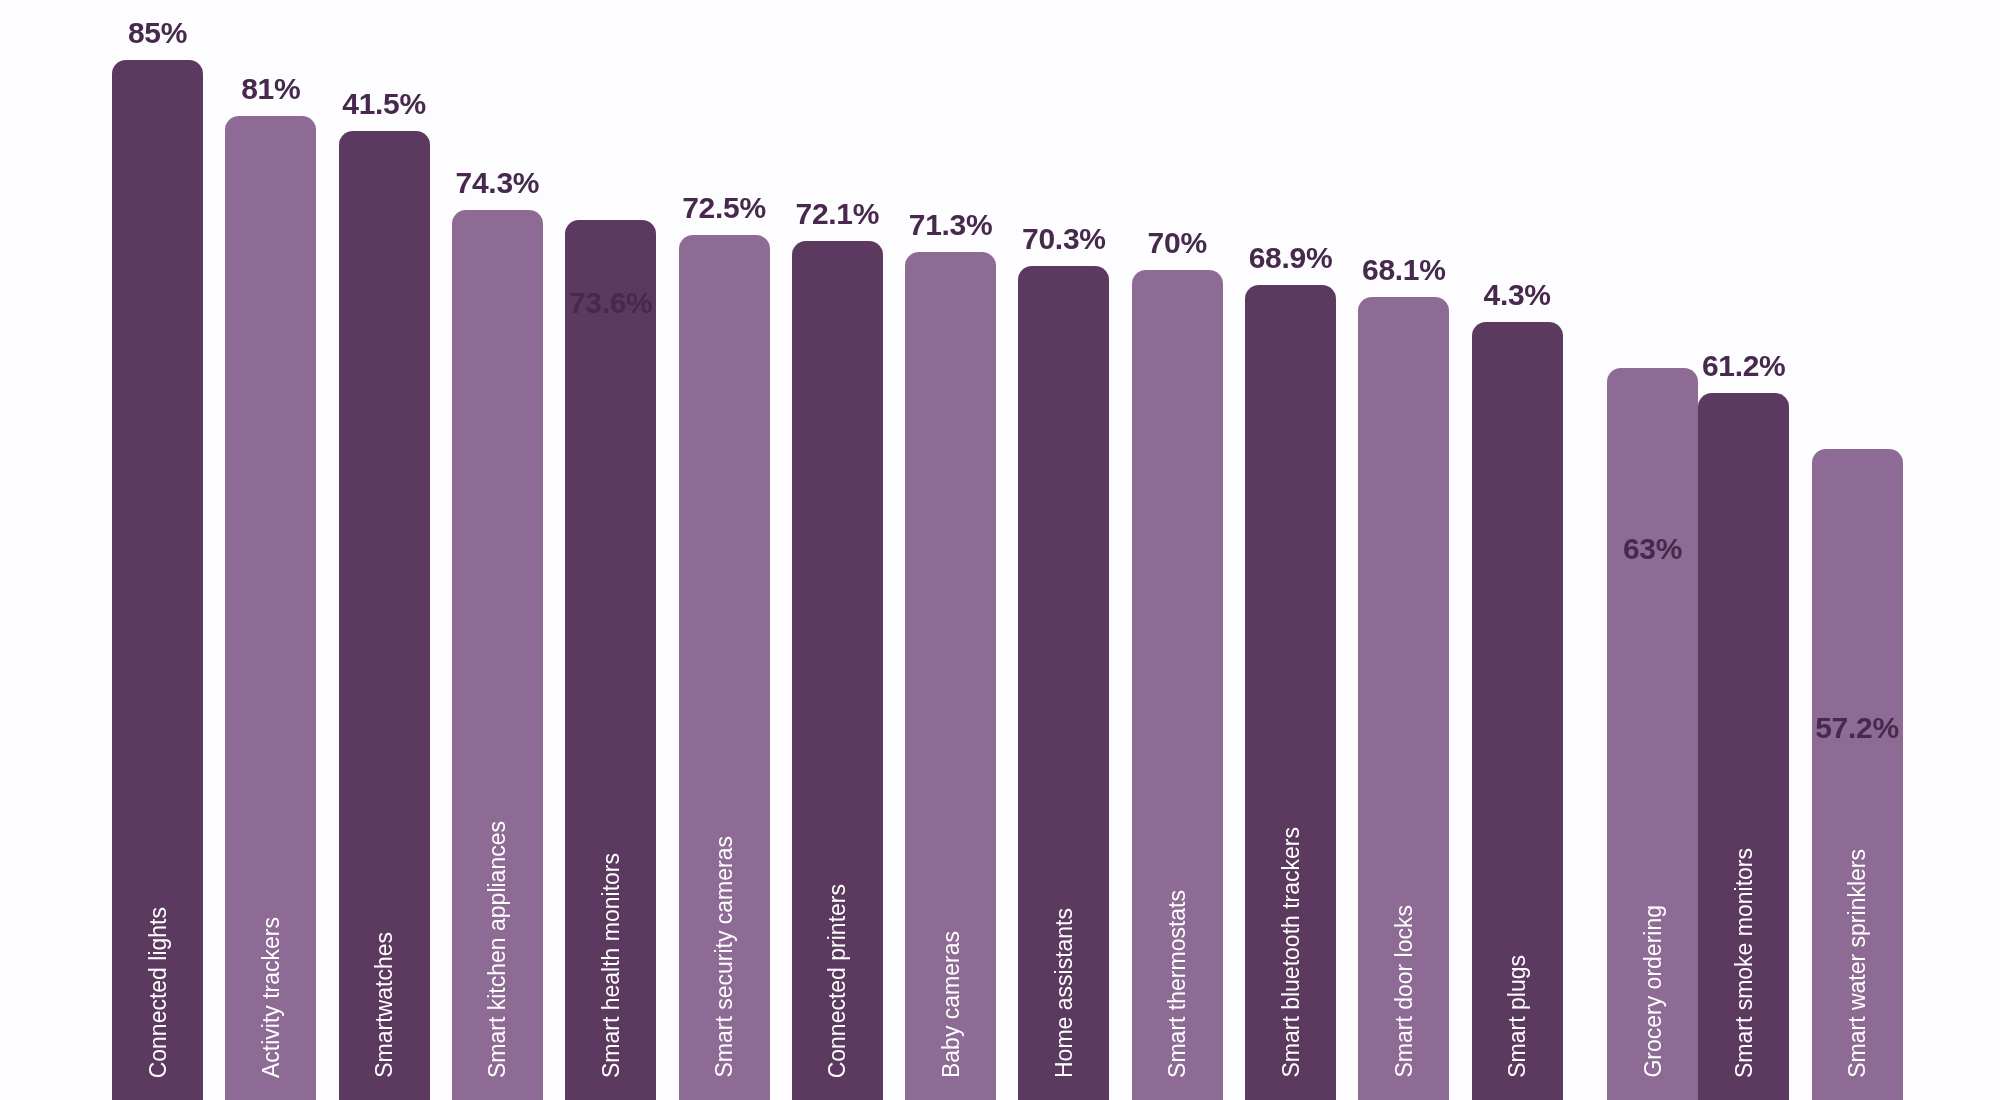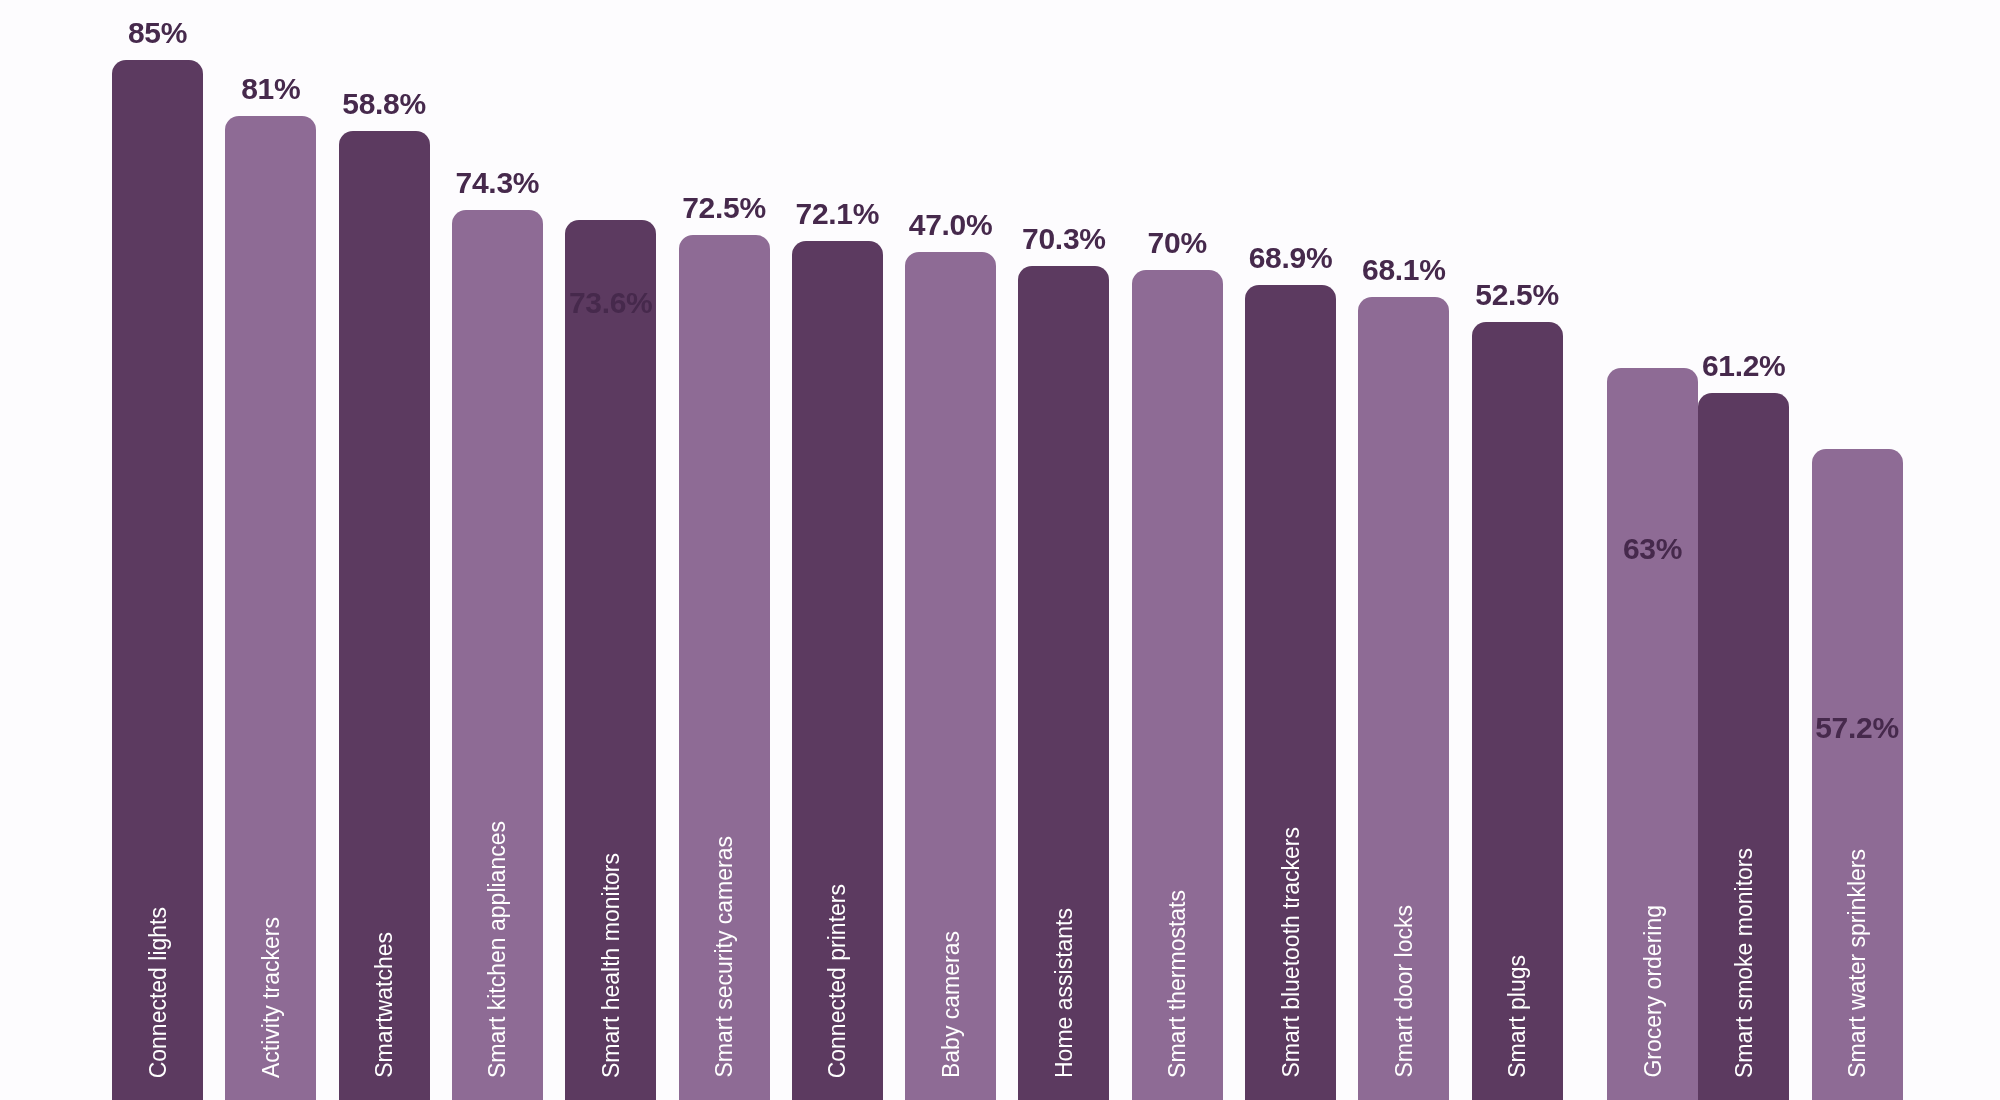--- a/index.html
+++ b/index.html
@@ -98,21 +98,21 @@
       </div>
       <div class="bar-group" style="left: 225.3px; width: 91px; height: 1100px;">
         <div class="bar-rect" style="height: 984px; background: rgb(142, 107, 149);"></div>
         <div class="bar-value" style="top: 74px; color: rgb(70, 41, 76);">81%</div>
         <div class="label-holder">
           <div class="label-rot" style="color: rgb(255, 255, 255);">Activity trackers</div>
         </div>
       </div>
       <div class="bar-group" style="left: 338.6px; width: 91px; height: 1100px;">
         <div class="bar-rect" style="height: 968.6px; background: rgb(92, 58, 96);"></div>
-        <div class="bar-value" style="top: 89.4px; color: rgb(70, 41, 76);">58.8%</div>
+        <div class="bar-value" style="top: 89.4px; color: rgb(70, 41, 76);">41.5%</div>
         <div class="label-holder">
           <div class="label-rot" style="color: rgb(255, 255, 255);">Smartwatches</div>
         </div>
       </div>
       <div class="bar-group" style="left: 451.9px; width: 91px; height: 1100px; margin-top: 36px;">
         <div class="bar-rect" style="height: 890.2px; background: rgb(142, 107, 149);"></div>
         <div class="bar-value" style="top: 167.8px; color: rgb(70, 41, 76);">74.3%</div>
         <div class="label-holder">
           <div class="label-rot" style="color: rgb(255, 255, 255);">Smart kitchen appliances</div>
         </div>
@@ -133,21 +133,21 @@
       </div>
       <div class="bar-group" style="left: 791.8px; width: 91px; height: 1100px;">
         <div class="bar-rect" style="height: 859.4px; background: rgb(92, 58, 96);"></div>
         <div class="bar-value" style="top: 198.6px; color: rgb(70, 41, 76);">72.1%</div>
         <div class="label-holder">
           <div class="label-rot" style="color: rgb(255, 255, 255);">Connected printers</div>
         </div>
       </div>
       <div class="bar-group" style="left: 905.1px; width: 91px; height: 1100px;">
         <div class="bar-rect" style="height: 848.2px; background: rgb(142, 107, 149);"></div>
-        <div class="bar-value" style="top: 209.8px; color: rgb(70, 41, 76);">47.0%</div>
+        <div class="bar-value" style="top: 209.8px; color: rgb(70, 41, 76);">71.3%</div>
         <div class="label-holder">
           <div class="label-rot" style="color: rgb(255, 255, 255);">Baby cameras</div>
         </div>
       </div>
       <div class="bar-group" style="left: 1018.4px; width: 91px; height: 1100px;">
         <div class="bar-rect" style="height: 834.2px; background: rgb(92, 58, 96);"></div>
         <div class="bar-value" style="top: 223.8px; color: rgb(70, 41, 76);">70.3%</div>
         <div class="label-holder">
           <div class="label-rot" style="color: rgb(255, 255, 255);">Home assistants</div>
         </div>
@@ -168,21 +168,21 @@
       </div>
       <div class="bar-group" style="left: 1358.3px; width: 91px; height: 1100px;">
         <div class="bar-rect" style="height: 803.4px; background: rgb(142, 107, 149);"></div>
         <div class="bar-value" style="top: 254.6px; color: rgb(70, 41, 76);">68.1%</div>
         <div class="label-holder">
           <div class="label-rot" style="color: rgb(255, 255, 255);">Smart door locks</div>
         </div>
       </div>
       <div class="bar-group" style="left: 1471.6px; width: 91px; height: 1100px;">
         <div class="bar-rect" style="height: 778.2px; background: rgb(92, 58, 96);"></div>
-        <div class="bar-value" style="top: 279.8px; color: rgb(70, 41, 76);">52.5%</div>
+        <div class="bar-value" style="top: 279.8px; color: rgb(70, 41, 76);">4.3%</div>
         <div class="label-holder">
           <div class="label-rot" style="color: rgb(255, 255, 255);">Smart plugs</div>
         </div>
       </div>
       <div class="bar-group" style="left: 1607px; width: 91px; height: 892px;">
         <div class="bar-rect" style="height: 732px; background: rgb(142, 107, 149);"></div>
         <div class="bar-value" style="top: 326px; color: rgb(70, 41, 76);">63%</div>
         <div class="label-holder">
           <div class="label-rot" style="color: rgb(255, 255, 255);">Grocery ordering</div>
         </div>

